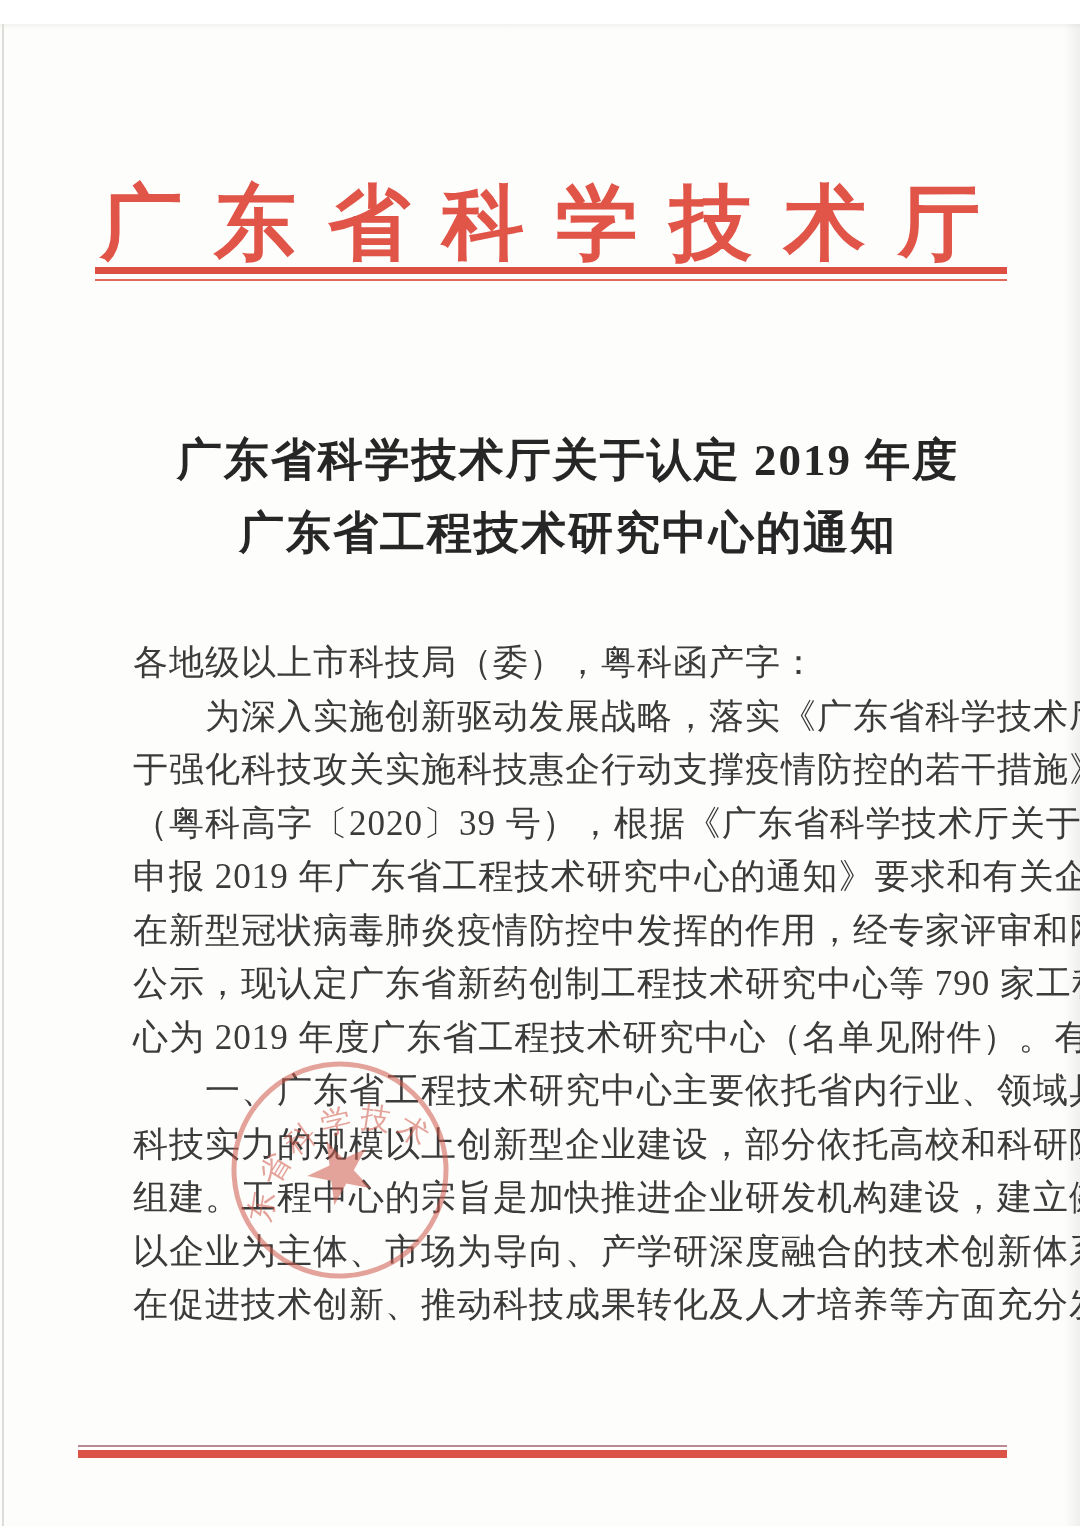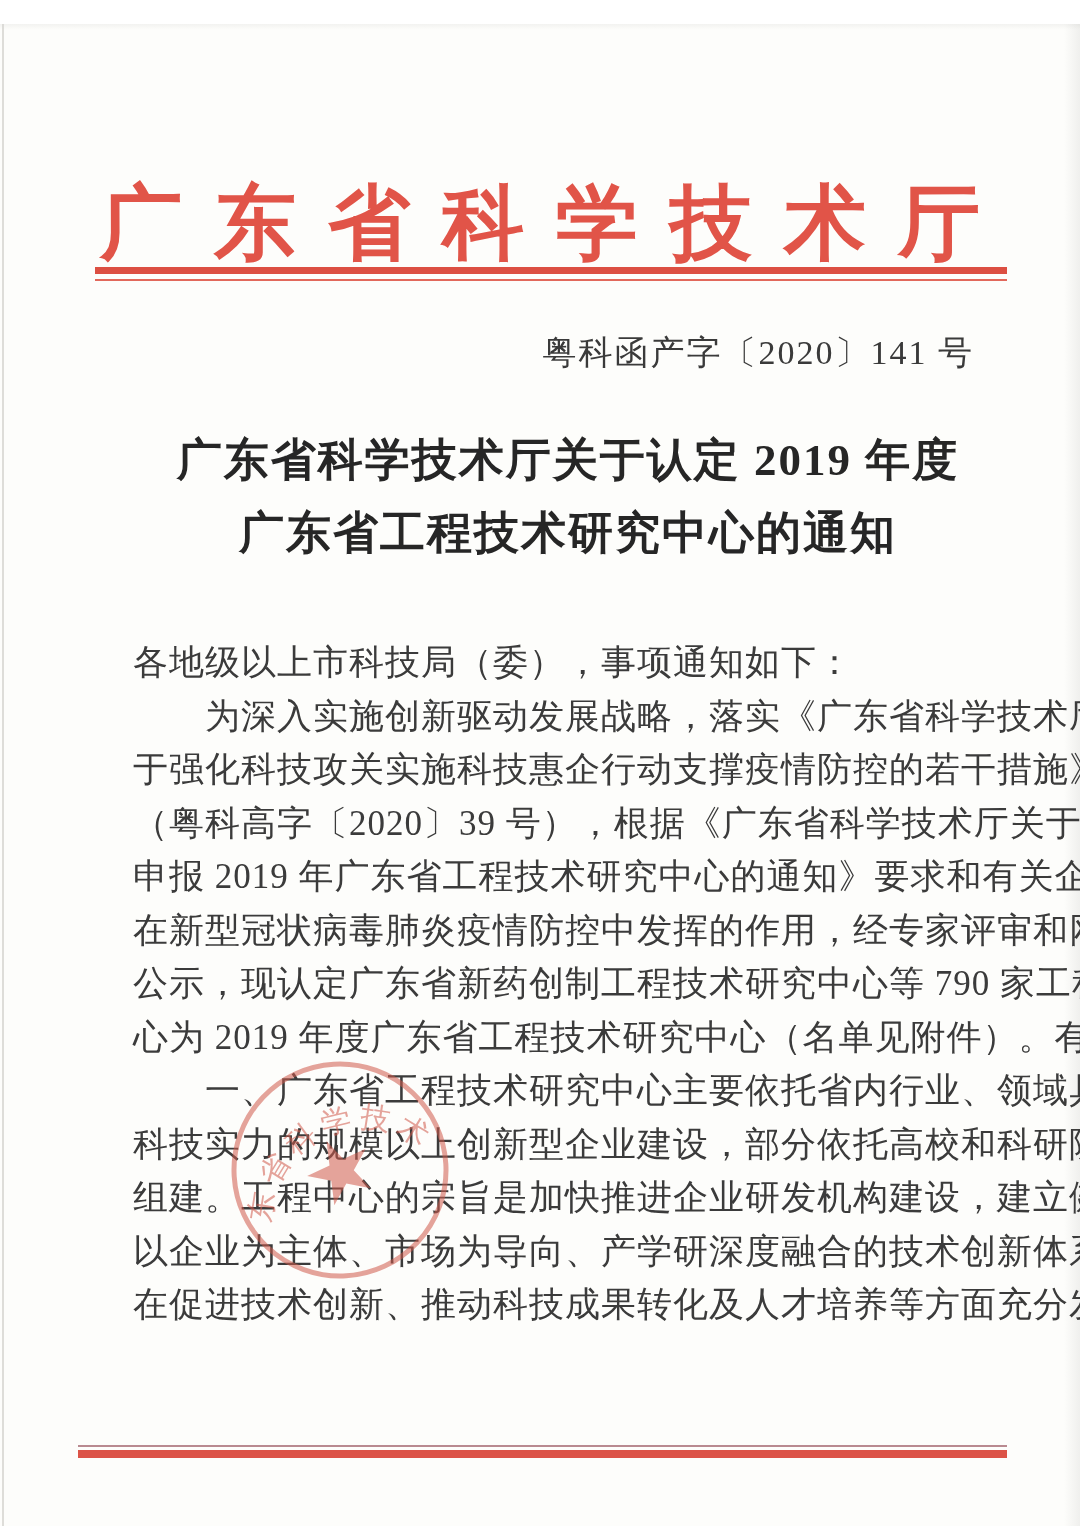--- a/index.html
+++ b/index.html
@@ -92,29 +92,28 @@
   <div class="edge-left"></div>
   <div class="edge-right"></div>
 
   <div class="letterhead">广东省科学技术厅</div>
 
   <div class="rule-top">
     <div class="thick"></div>
     <div class="thin"></div>
   </div>
 
-  <div class="doc-number">粤科函产字〔2020〕141 号</div>
 
   <div class="doc-title">
     <div>广东省科学技术厅关于认定 2019 年度</div>
     <div>广东省工程技术研究中心的通知</div>
   </div>
 
   <div class="doc-body">
-    <div class="line">各地级以上市科技局（委），事项通知如下：</div>
+    <div class="line">各地级以上市科技局（委），粤科函产字：</div>
     <div class="line">　　为深入实施创新驱动发展战略，落实《广东省科学技术厅关</div>
     <div class="line">于强化科技攻关实施科技惠企行动支撑疫情防控的若干措施》</div>
     <div class="line">（粤科高字〔2020〕39 号），根据《广东省科学技术厅关于组织</div>
     <div class="line">申报 2019 年广东省工程技术研究中心的通知》要求和有关企业</div>
     <div class="line">在新型冠状病毒肺炎疫情防控中发挥的作用，经专家评审和网上</div>
     <div class="line">公示，现认定广东省新药创制工程技术研究中心等 790 家工程中</div>
     <div class="line">心为 2019 年度广东省工程技术研究中心（名单见附件）。有关</div>
     <div class="line">　　一、广东省工程技术研究中心主要依托省内行业、领域具有</div>
     <div class="line">科技实力的规模以上创新型企业建设，部分依托高校和科研院所</div>
     <div class="line">组建。工程中心的宗旨是加快推进企业研发机构建设，建立健全</div>

